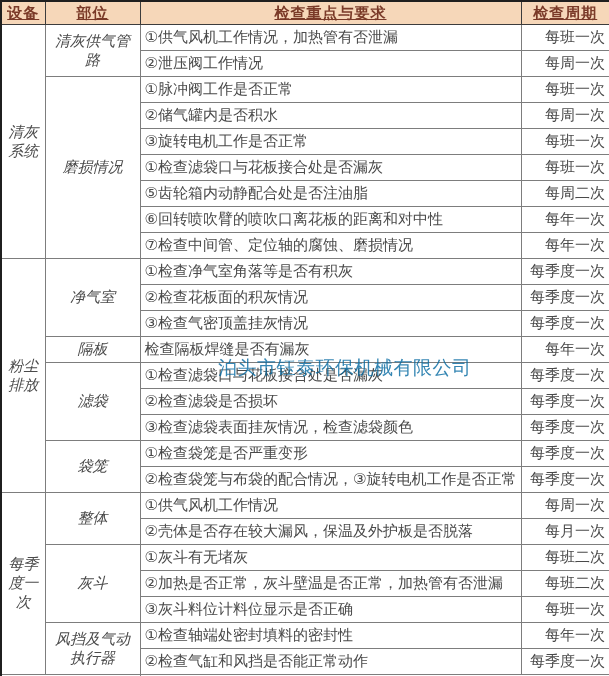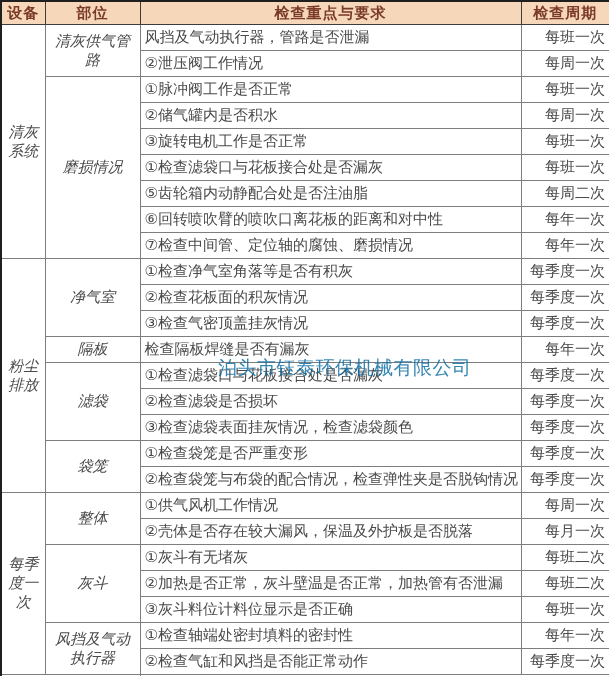--- a/index.html
+++ b/index.html
@@ -24,20 +24,21 @@
   table.inspection th {
     height: 22px;
     background: #f6d7b9;
     color: #7a3a28;
     font-size: 15px;
     font-weight: bold;
     text-align: center;
     border: 1px solid #3c3c3c;
     padding: 0 2px;
     letter-spacing: 1px;
+    text-decoration: underline;
   }
   table.inspection td {
     height: 25px;
     font-size: 15px;
     color: #4a4a4a;
     border: 1px solid #7d7d7d;
     padding: 0 4px;
     line-height: 1.25;
     background: #ffffff;
     overflow: hidden;
@@ -86,21 +87,21 @@
         <th>设备</th>
         <th>部位</th>
         <th>检查重点与要求</th>
         <th>检查周期</th>
       </tr>
     </thead>
     <tbody id="table-body">
         <tr>
           <td class="equip-cell" rowspan="9">清灰系统</td>
           <td class="part-cell" rowspan="2">清灰供气管路</td>
-          <td class="focus-cell">风挡及气动执行器，管路是否泄漏</td>
+          <td class="focus-cell">①供气风机工作情况，加热管有否泄漏</td>
           <td class="cycle-cell">每班一次</td>
         </tr>
         <tr>
           <td class="focus-cell stripe">②泄压阀工作情况</td>
           <td class="cycle-cell hl">每周一次</td>
         </tr>
         <tr>
           <td class="part-cell" rowspan="7">磨损情况</td>
           <td class="focus-cell">①脉冲阀工作是否正常</td>
           <td class="cycle-cell">每班一次</td>
@@ -160,21 +161,21 @@
         <tr>
           <td class="focus-cell stripe">③检查滤袋表面挂灰情况，检查滤袋颜色</td>
           <td class="cycle-cell stripe">每季度一次</td>
         </tr>
         <tr>
           <td class="part-cell" rowspan="2">袋笼</td>
           <td class="focus-cell">①检查袋笼是否严重变形</td>
           <td class="cycle-cell">每季度一次</td>
         </tr>
         <tr>
-          <td class="focus-cell stripe">②检查袋笼与布袋的配合情况，检查弹性夹是否脱钩情况</td>
+          <td class="focus-cell stripe">②检查袋笼与布袋的配合情况，③旋转电机工作是否正常</td>
           <td class="cycle-cell stripe">每季度一次</td>
         </tr>
         <tr>
           <td class="equip-cell" rowspan="7">每季度一次</td>
           <td class="part-cell" rowspan="2">整体</td>
           <td class="focus-cell">①供气风机工作情况</td>
           <td class="cycle-cell">每周一次</td>
         </tr>
         <tr>
           <td class="focus-cell stripe">②壳体是否存在较大漏风，保温及外护板是否脱落</td>

